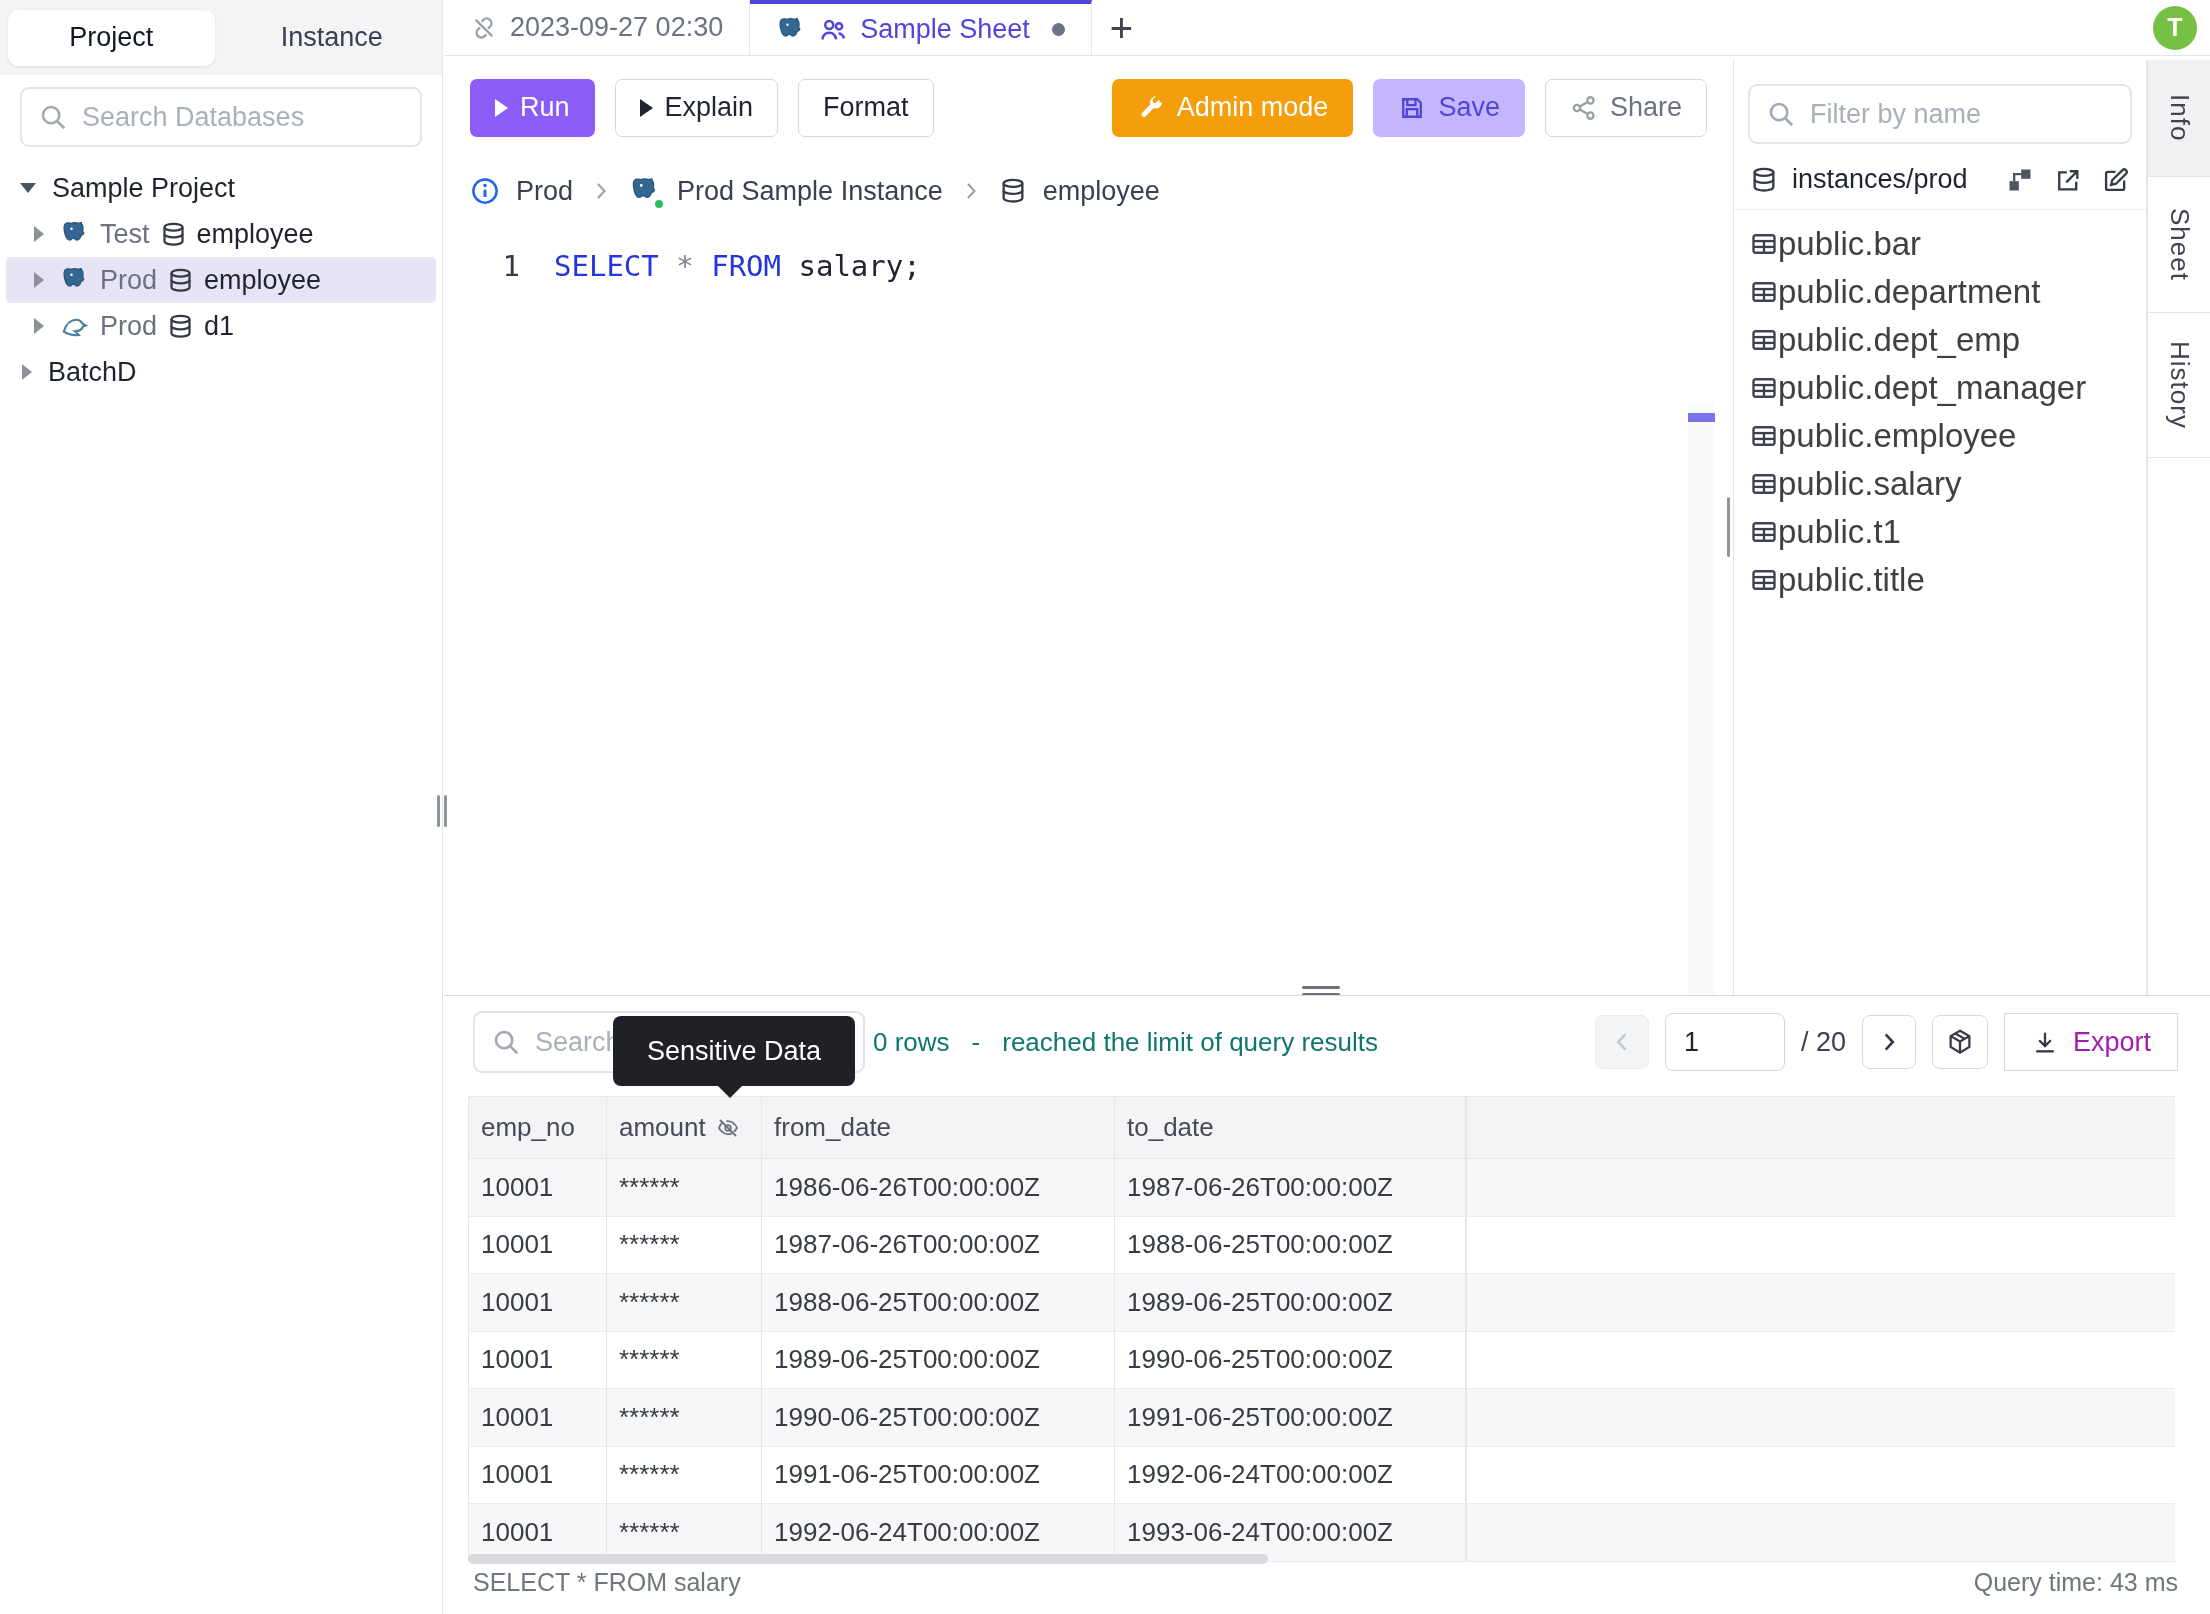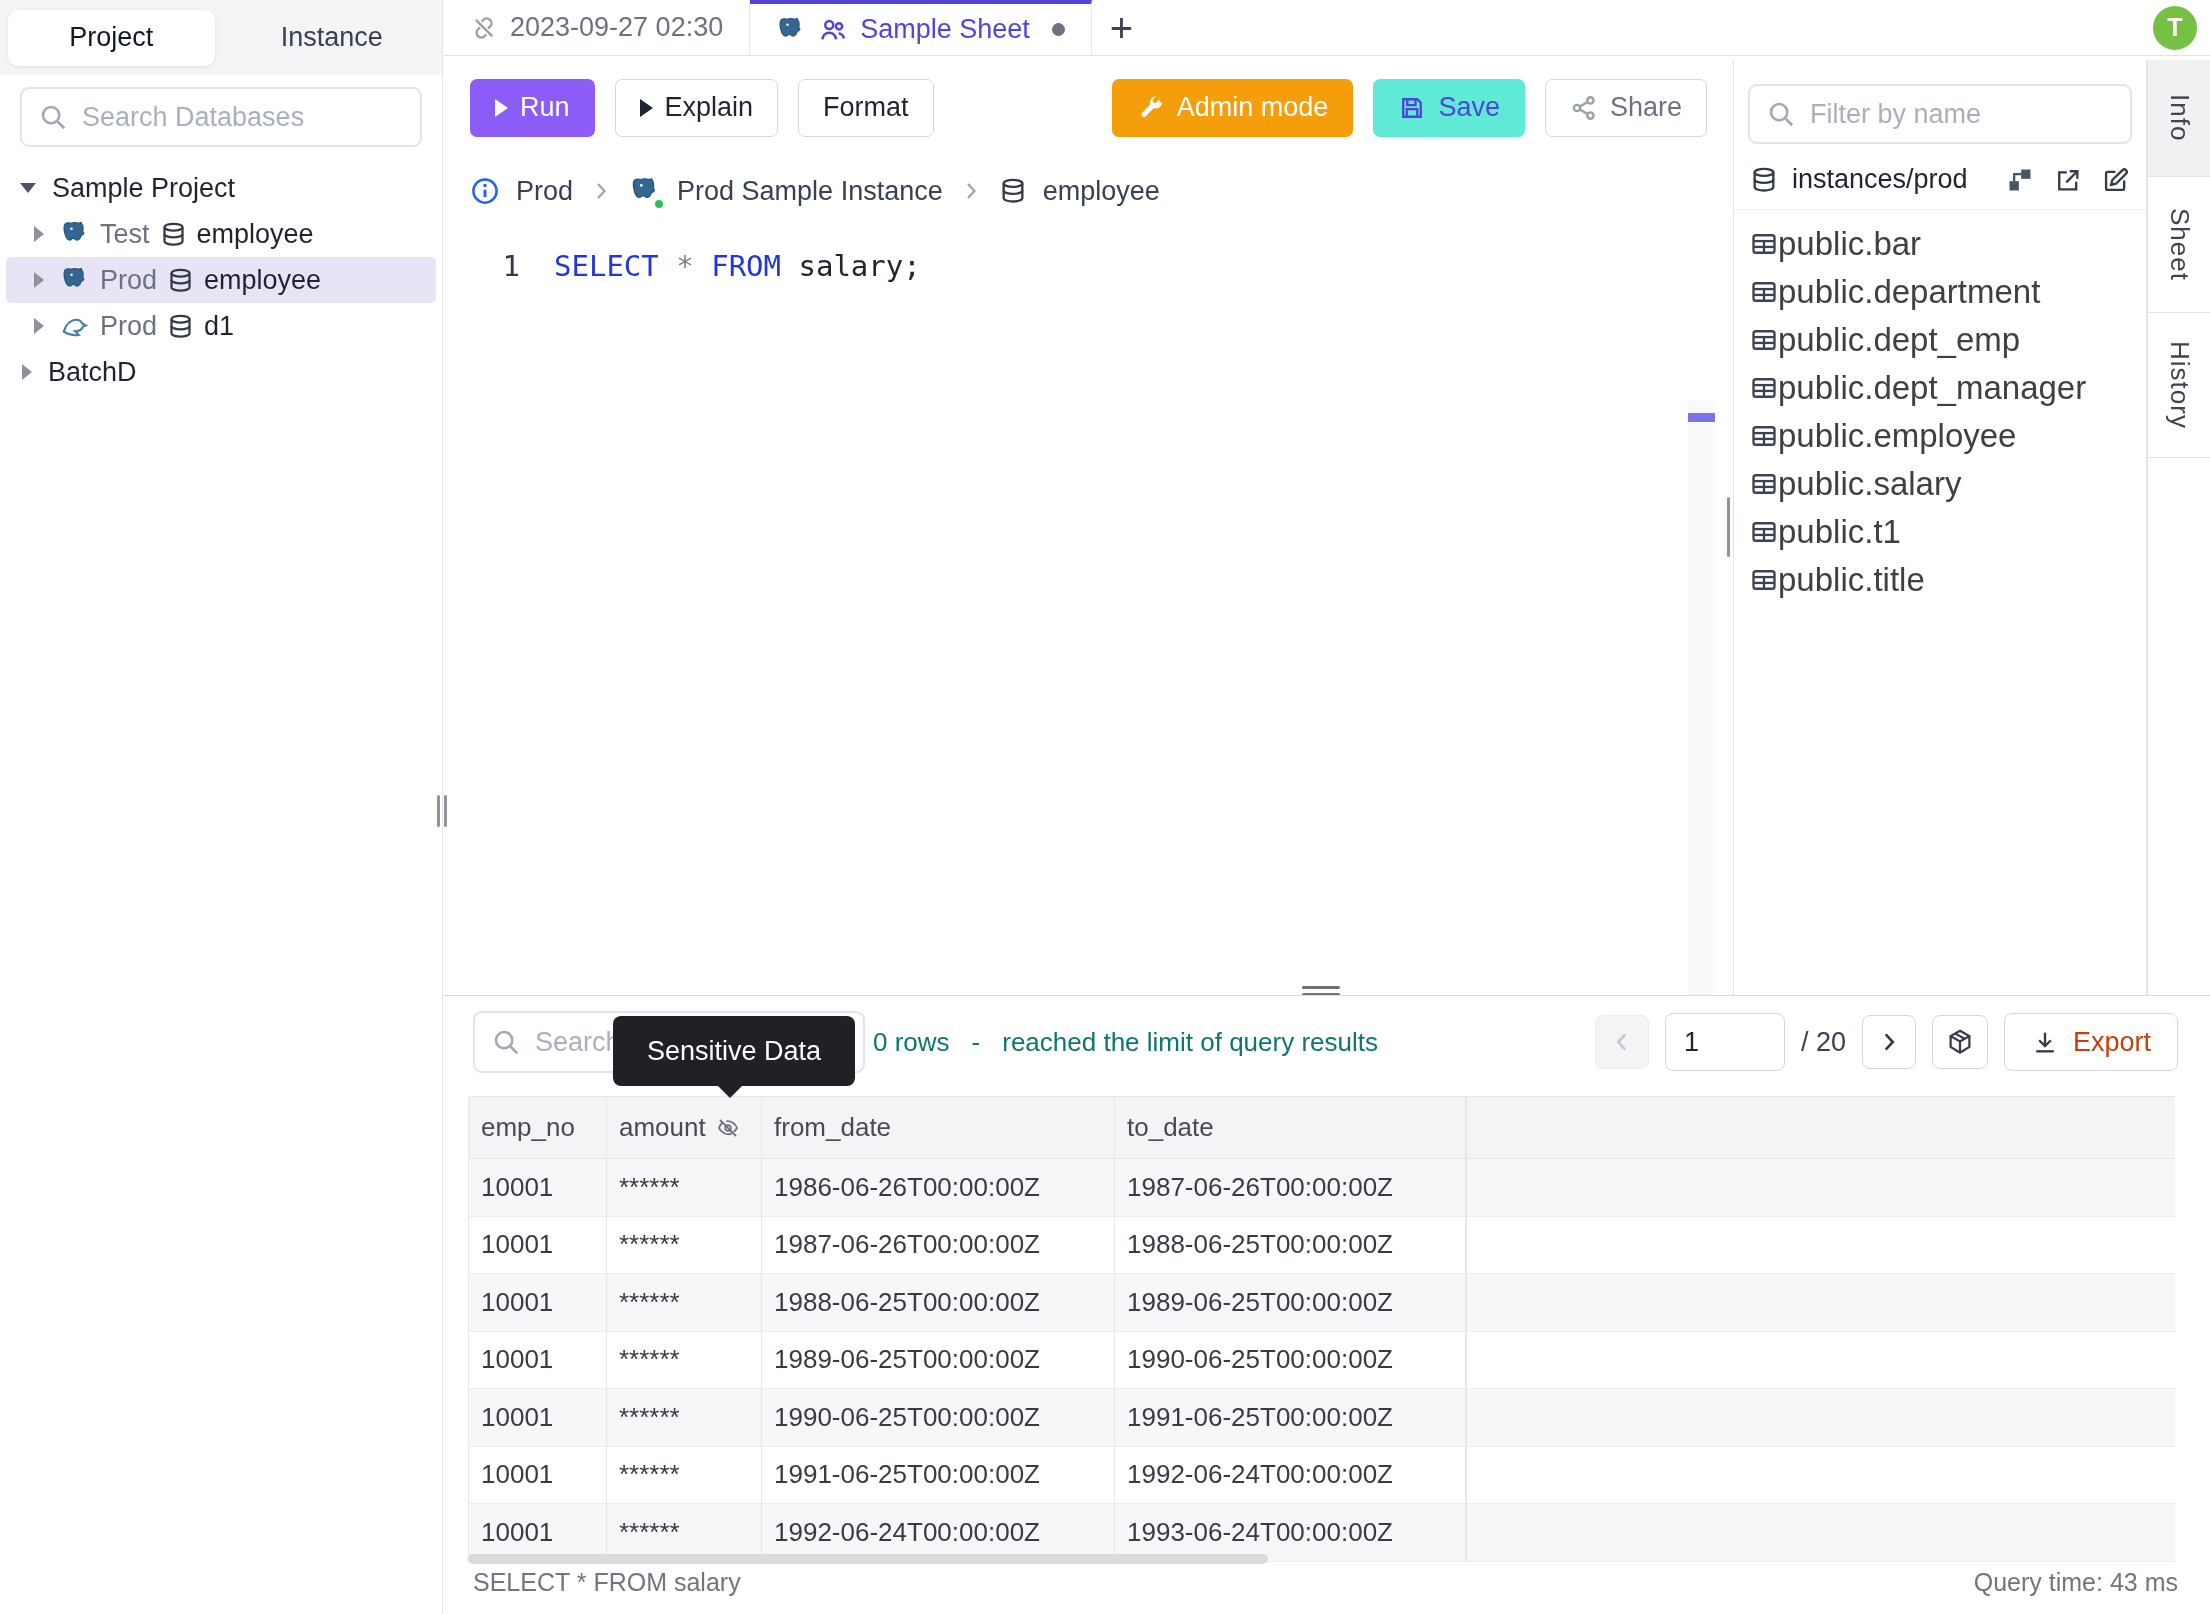--- a/index.html
+++ b/index.html
@@ -33,21 +33,21 @@
   .avatar-zone { margin-left:auto; width:70px; display:flex; align-items:center; justify-content:center; }
   .avatar { width:44px; height:44px; border-radius:50%; background:#76c043; color:#fff; font-size:25px; font-weight:600; display:flex; align-items:center; justify-content:center; }
 
   
   .main { position:absolute; left:444px; top:60px; width:1290px; height:935px; border-right:1px solid #e4e4e8; background:#fff; }
   .toolbar { display:flex; align-items:center; height:95px; padding:0 26px; gap:20px; }
   .btn { display:flex; align-items:center; justify-content:center; gap:12px; height:58px; border-radius:7px; font-size:27px; padding:0 24px; border:1.5px solid transparent; background:#fff; }
   .btn.outline { border-color:#d6d7dc; color:#1f2430; }
   .btn-run { background:#8b5cf6; color:#fff; }
   .btn-admin { background:#f59e0b; color:#fff; }
-  .btn-save { background:#5eead4; color:#4f45d9; }
+  .btn-save { background:#c4b5fd; color:#4f45d9; }
   .btn-share { border:1.5px solid #d6d7dc; color:#6b7280; }
   .play { width:0; height:0; border-top:9px solid transparent; border-bottom:9px solid transparent; border-left:13px solid #fff; }
   .play.dark { border-left-color:#1f2430; }
   .crumbs { display:flex; align-items:center; height:72px; padding:0 26px; gap:16px; font-size:27px; color:#374151; }
   .crumb-sep { color:#9ca3af; }
   .pg-wrap { position:relative; }
   .green-dot { position:absolute; right:-4px; bottom:-3px; width:12px; height:12px; border-radius:50%; background:#2ebd59; border:2px solid #fff; }
   .editor { position:relative; font-family:"DejaVu Sans Mono", monospace; font-size:29px; height:763px; }
   .code-line { display:flex; align-items:center; height:50px; margin-top:14px; }
   .gutter { width:76px; text-align:right; color:#333a45; }
@@ -79,21 +79,21 @@
   
   .results { position:absolute; left:444px; top:995px; width:1766px; height:619px; background:#fff; border-top:1px solid #d9d9de; }
   .res-toolbar { position:relative; display:flex; align-items:center; height:92px; padding:0 32px 0 29px; }
   .res-toolbar .search-box { width:392px; height:62px; }
   .rows-info { display:flex; gap:22px; margin-left:8px; font-size:26px; color:#0f766e; align-items:flex-end; }
   .pager { margin-left:auto; display:flex; align-items:center; gap:16px; }
   .icon-btn { height:54px; min-width:54px; border-radius:8px; border:1.5px solid #d6d7dc; background:#fff; display:flex; align-items:center; justify-content:center; padding:0 12px; }
   .icon-btn.disabled { background:#f3f4f6; border-color:#ececef; }
   .page-input { width:120px; height:58px; border:1.5px solid #d6d7dc; border-radius:8px; font-size:27px; padding:0 18px; color:#1f2430; font-family:"Liberation Sans",sans-serif; }
   .page-total { font-size:27px; color:#374151; }
-  .export-btn { display:flex; align-items:center; gap:14px; height:58px; padding:0 26px; border:1.5px solid #d6d7dc; border-radius:8px; font-size:27px; color:#c2410c; background:#fff; }
+  .export-btn { display:flex; align-items:center; gap:14px; height:58px; padding:0 26px; border:1.5px solid #d6d7dc; border-radius:0; font-size:27px; color:#a21caf; background:#fff; }
   .tooltip { position:absolute; left:169px; top:20px; width:242px; height:70px; background:#202127; color:#fff; border-radius:8px; display:flex; align-items:center; justify-content:center; font-size:27px; z-index:5; }
   .tooltip .arrow { position:absolute; left:104px; bottom:-12px; width:0; height:0; border-left:13px solid transparent; border-right:13px solid transparent; border-top:13px solid #202127; }
 
   .grid { position:absolute; left:24px; top:100px; width:1707px; }
   .g-head { display:flex; background:#f4f4f6; border-top:1px solid #e6e6e9; border-bottom:1px solid #e6e6e9; height:63px; }
   .g-head .cell { color:#464b57; display:flex; align-items:center; gap:10px; }
   .cell { padding-left:12px; font-size:26px; display:flex; align-items:center; border-left:1px solid #e6e6e9; height:100%; }
   .c0{width:138px;} .c1{width:155px;} .c2{width:353px;} .c3{width:352px;} .c4{flex:1; border-right:0;}
   .c3r { border-right:1px solid #e6e6e9; }
   .g-row { display:flex; height:57.5px; border-bottom:1px solid #ececef; color:#363b44; }

